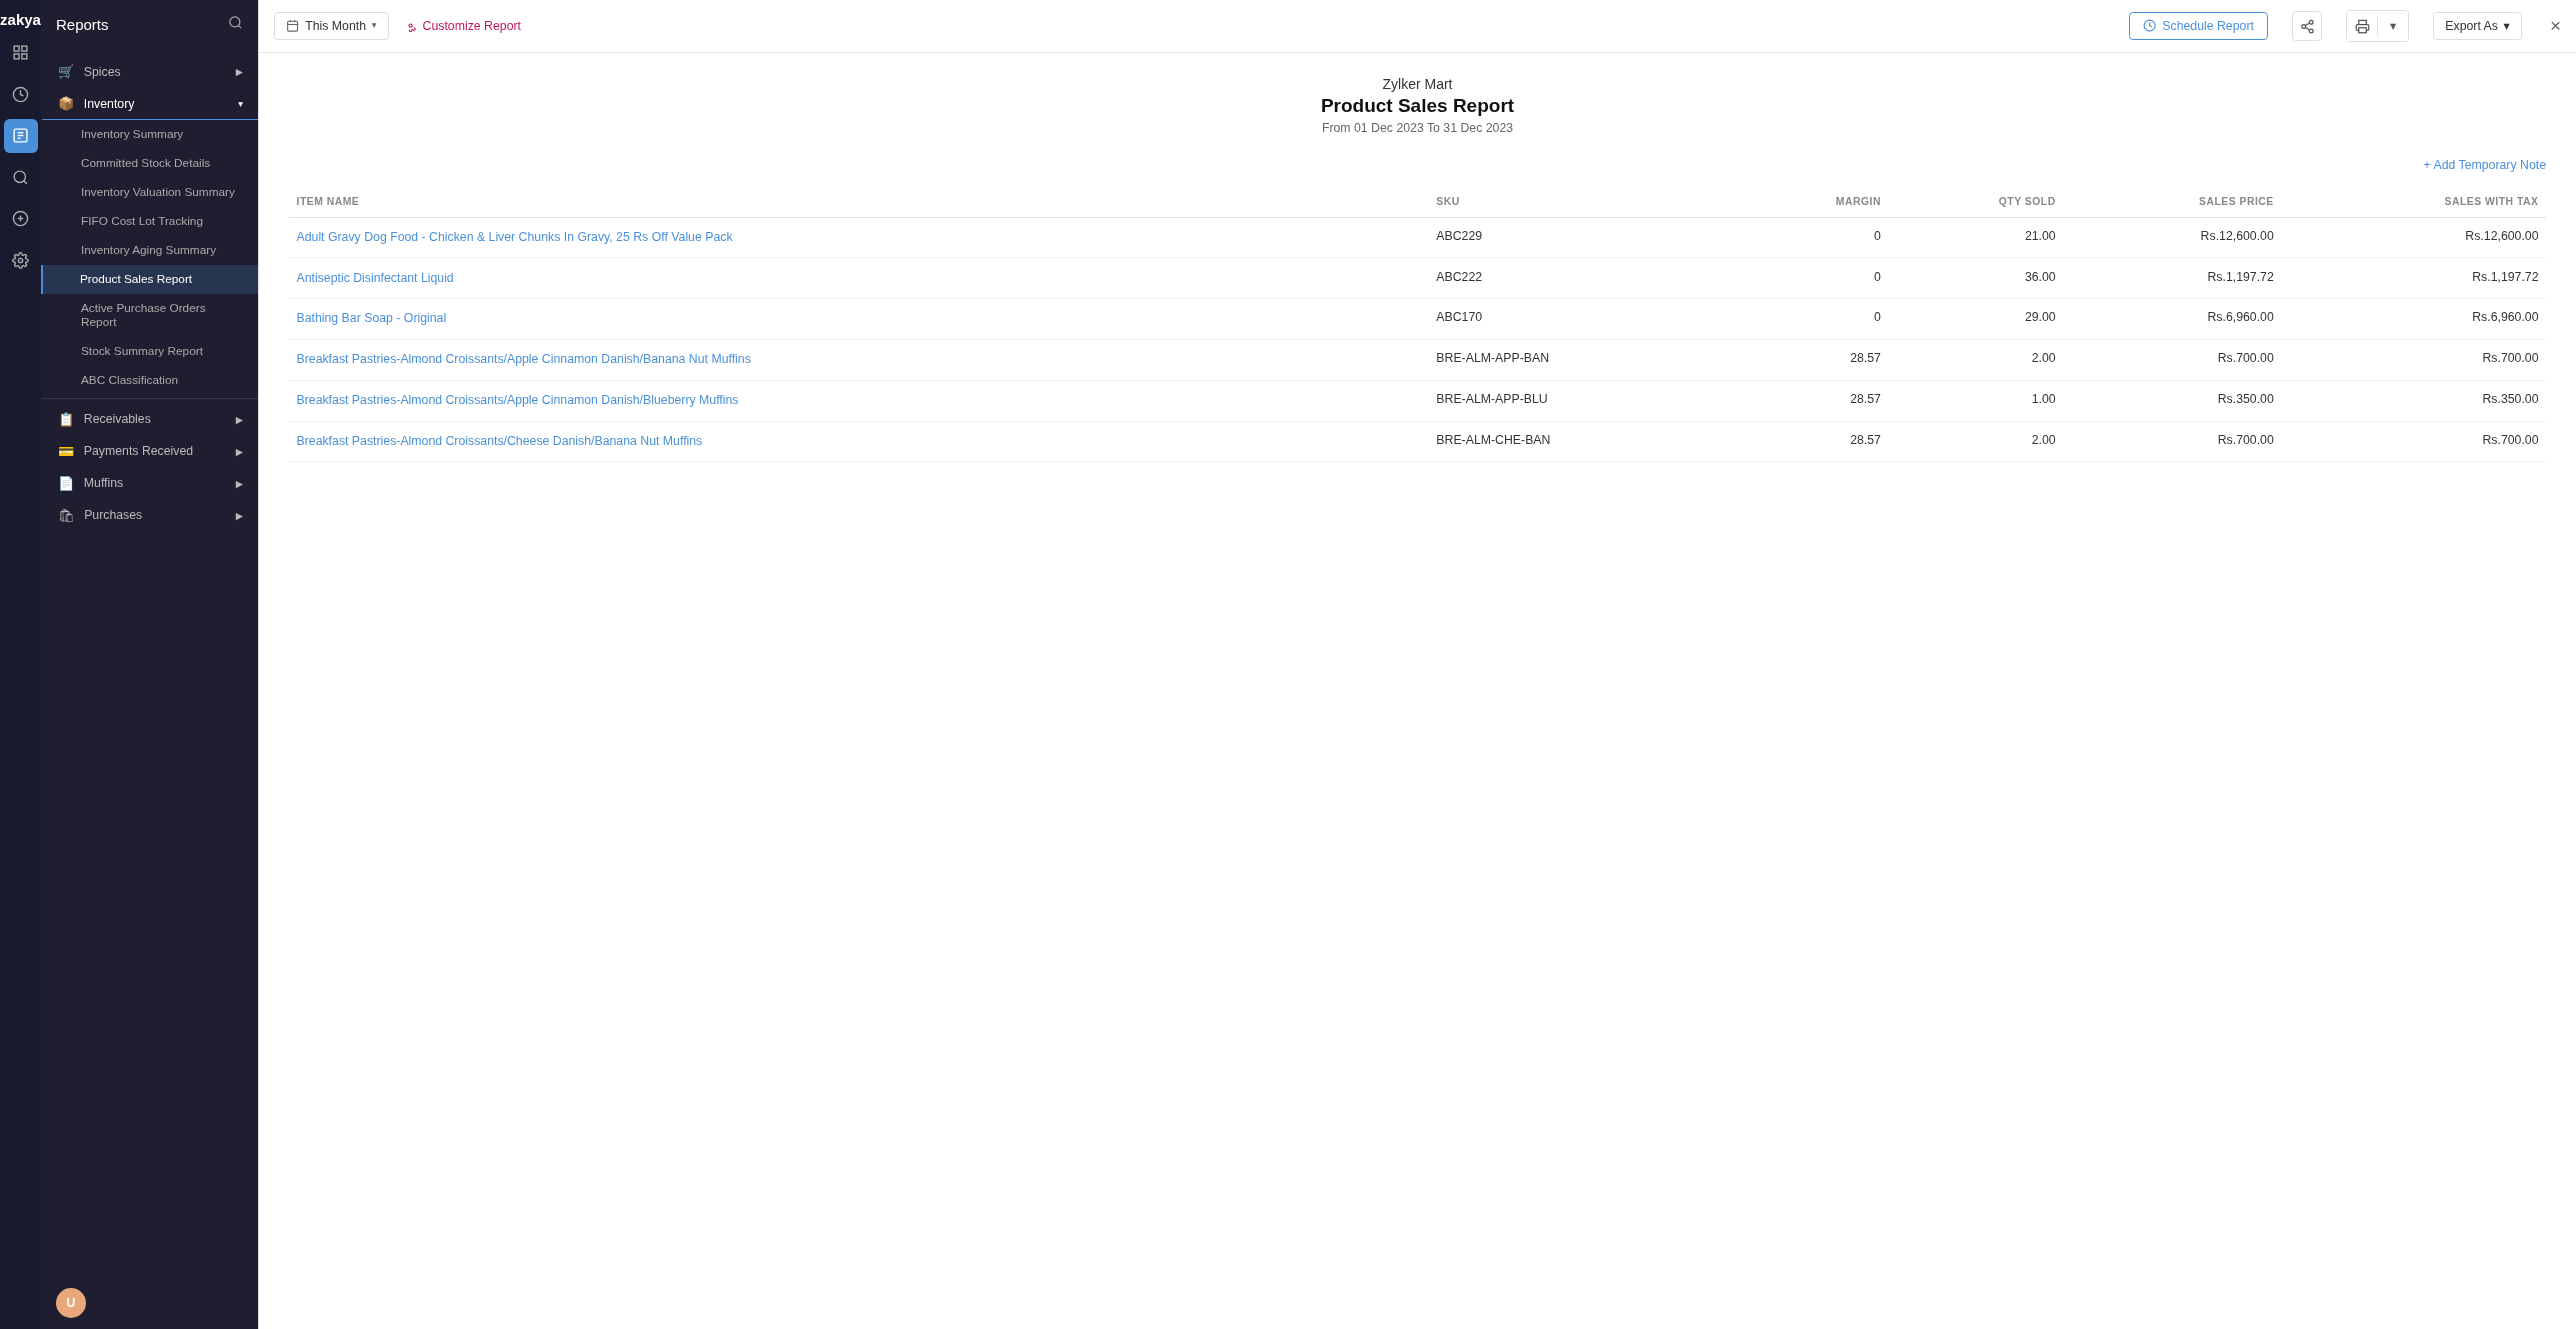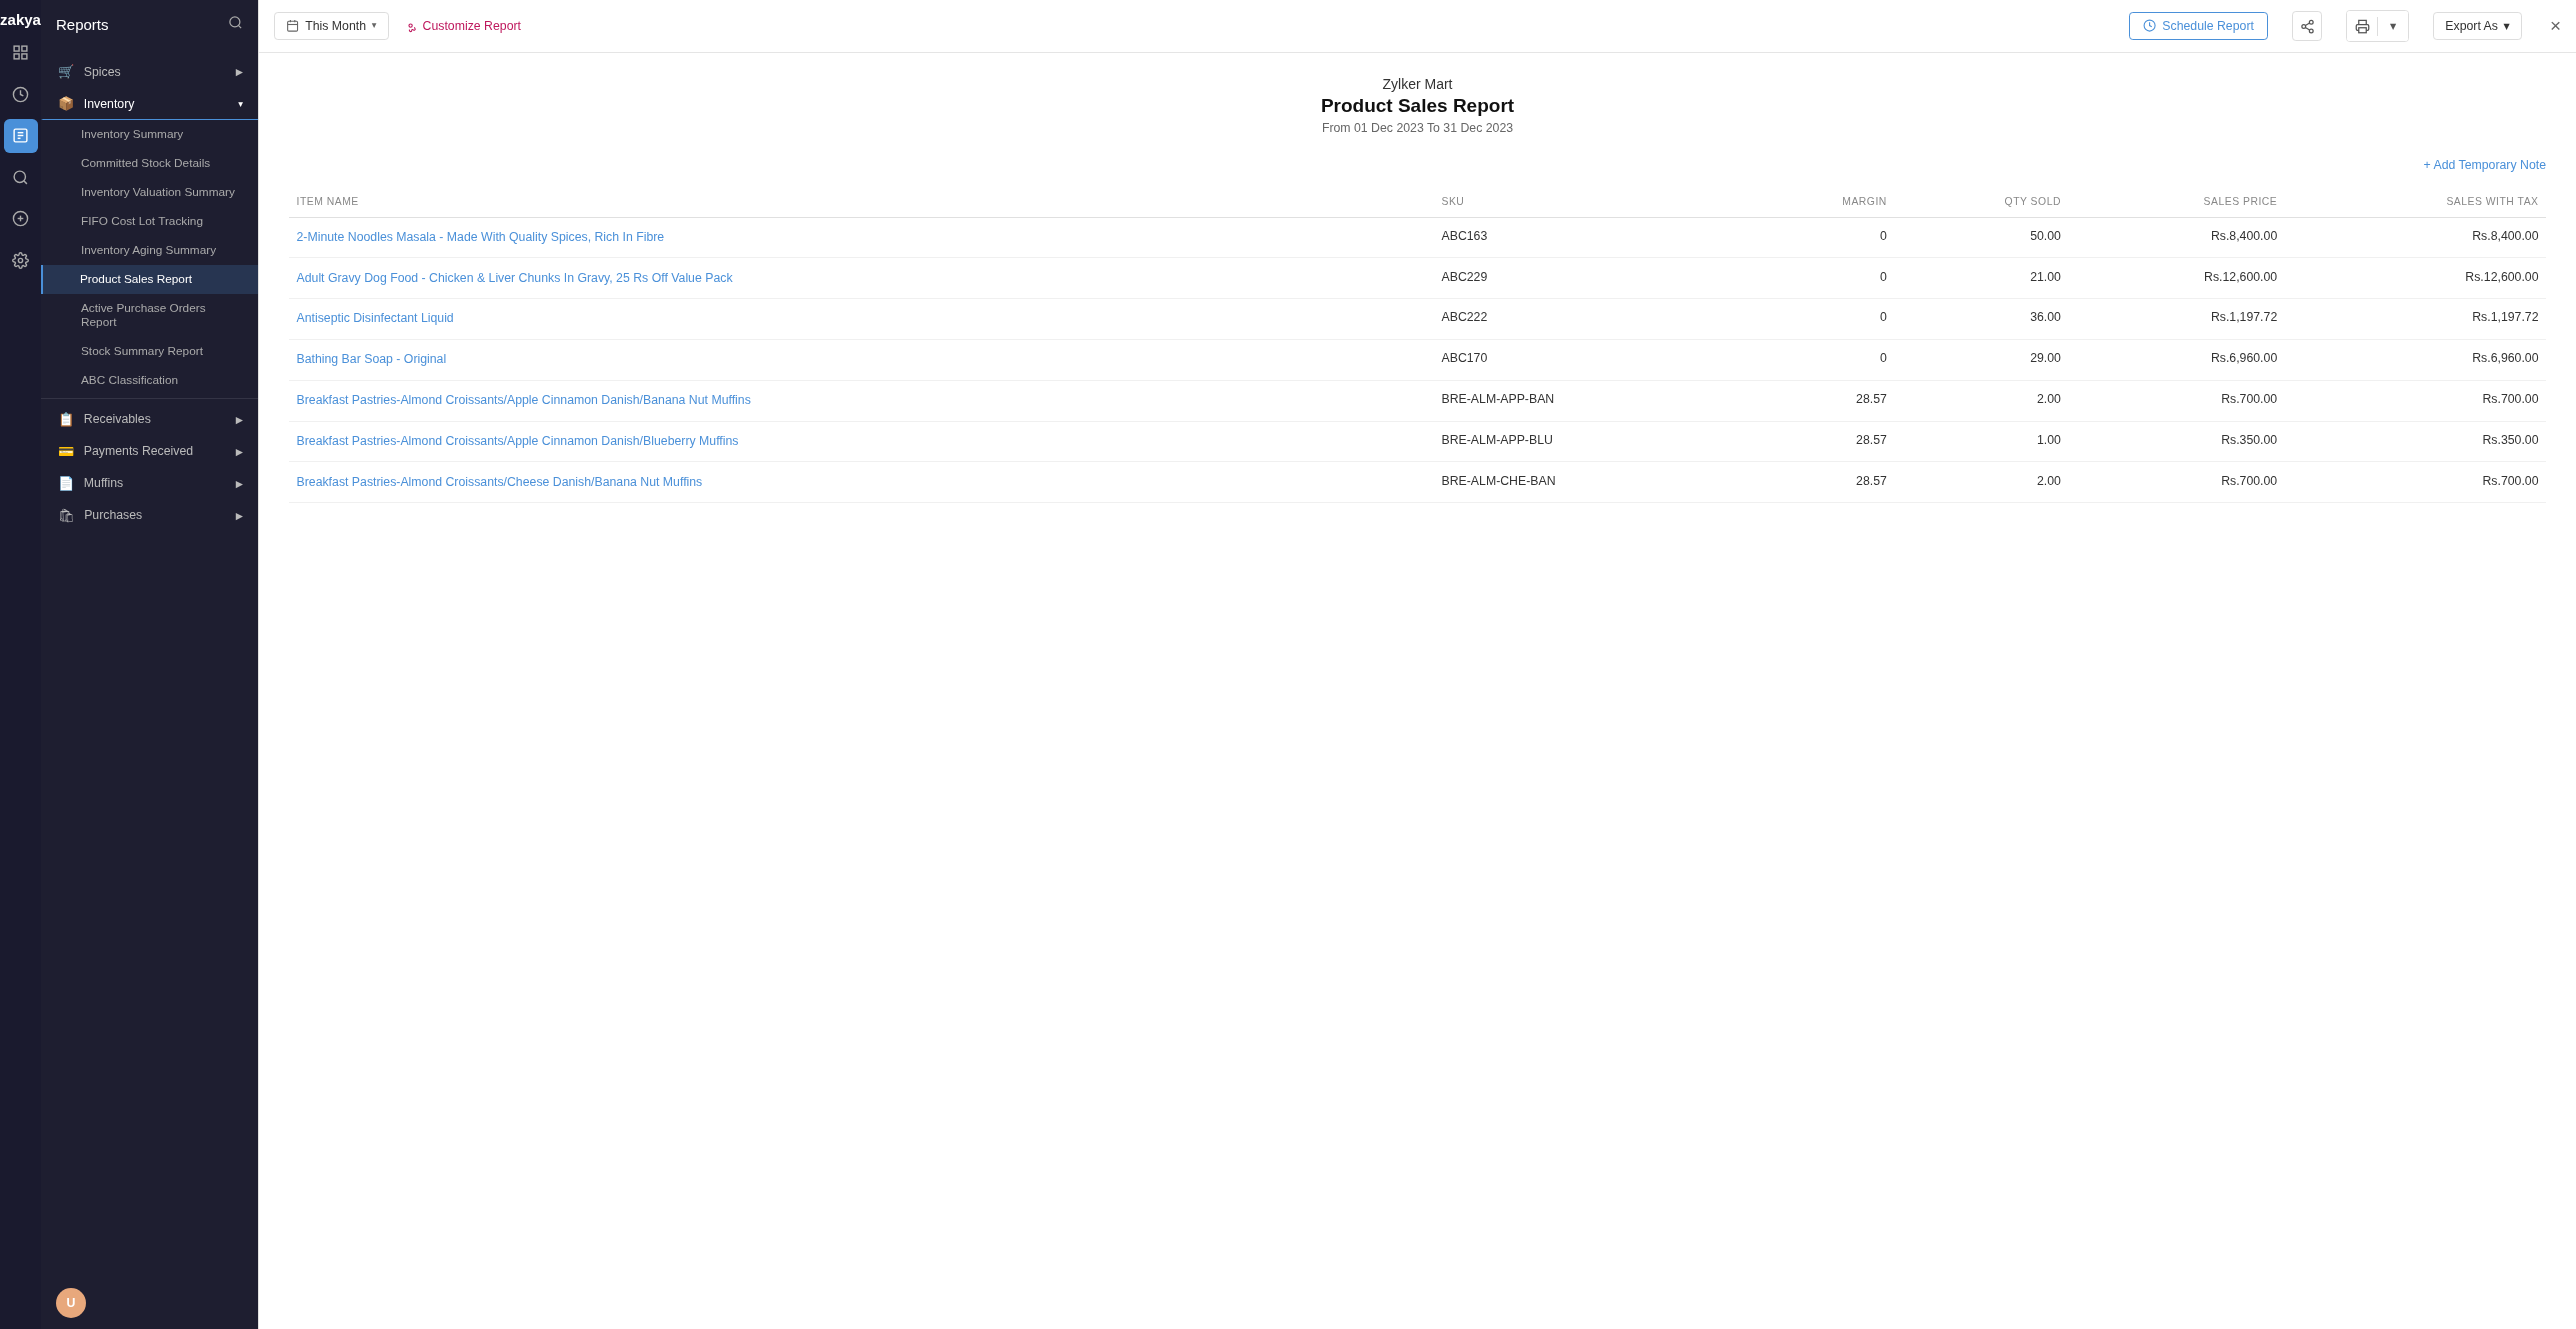--- a/index.html
+++ b/index.html
@@ -171,21 +171,21 @@
     .report-table {
       width: 100%;
       border-collapse: collapse;
       font-size: 12.3px;
     }
     .report-table thead tr {
       border-bottom: 0.9px solid #e0e0e0;
     }
     .report-table thead th {
       padding: 9.4px 7.5px;
-      font-weight: 400;
+      font-weight: 700;
       font-size: 10.4px;
       color: #888;
       text-align: right;
       letter-spacing: 0.5px;
       text-transform: uppercase;
     }
     .report-table thead th:first-child { text-align: left; }
     .report-table thead th:nth-child(2) { text-align: left; }
 
     .report-table tbody tr {
@@ -396,28 +396,20 @@
         <tr>
           <th>ITEM NAME</th>
           <th>SKU</th>
           <th>MARGIN</th>
           <th>QTY SOLD</th>
           <th>SALES PRICE</th>
           <th>SALES WITH TAX</th>
         </tr>
       </thead>
       <tbody id="table-body">
-      <tr>
-    <td><a class="item-link">2-Minute Noodles Masala - Made With Quality Spices, Rich In Fibre</a></td>
-    <td>ABC163</td>
-    <td>0</td>
-    <td>50.00</td>
-    <td>Rs.8,400.00</td>
-    <td>Rs.8,400.00</td>
-  </tr>
           <tr>
     <td><a class="item-link">Adult Gravy Dog Food - Chicken &amp; Liver Chunks In Gravy, 25 Rs Off Value Pack</a></td>
     <td>ABC229</td>
     <td>0</td>
     <td>21.00</td>
     <td>Rs.12,600.00</td>
     <td>Rs.12,600.00</td>
   </tr>
           <tr>
     <td><a class="item-link">Antiseptic Disinfectant Liquid</a></td>

